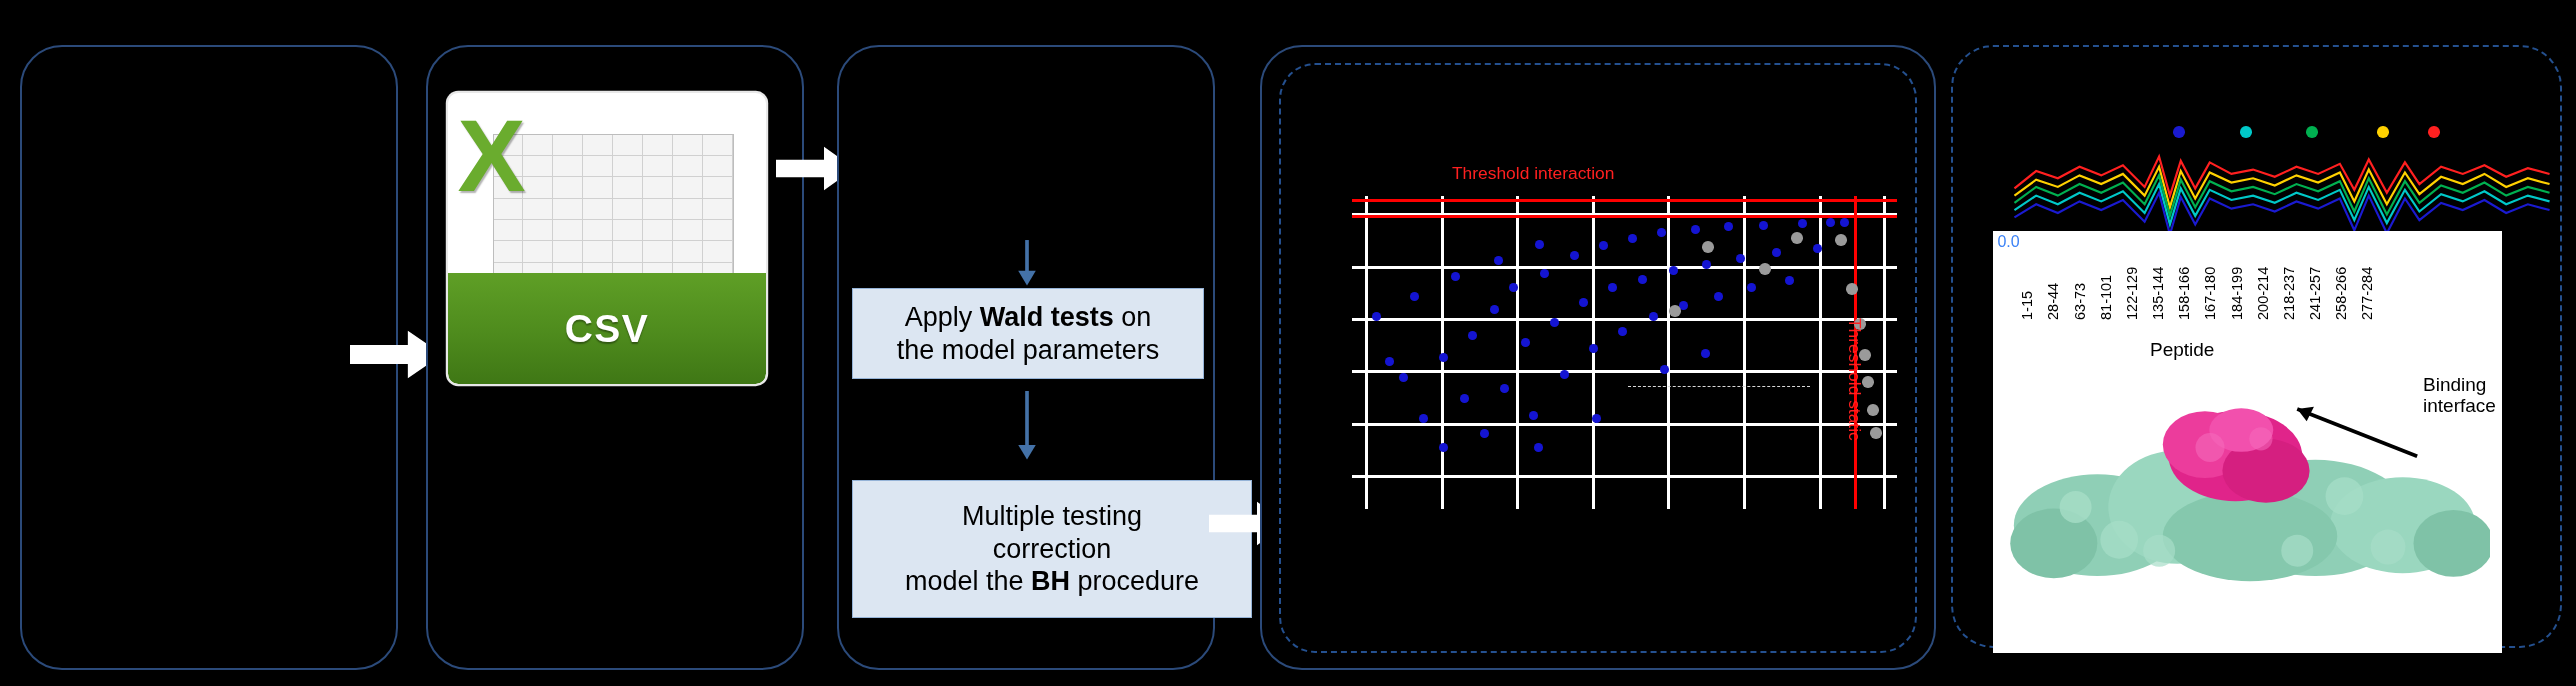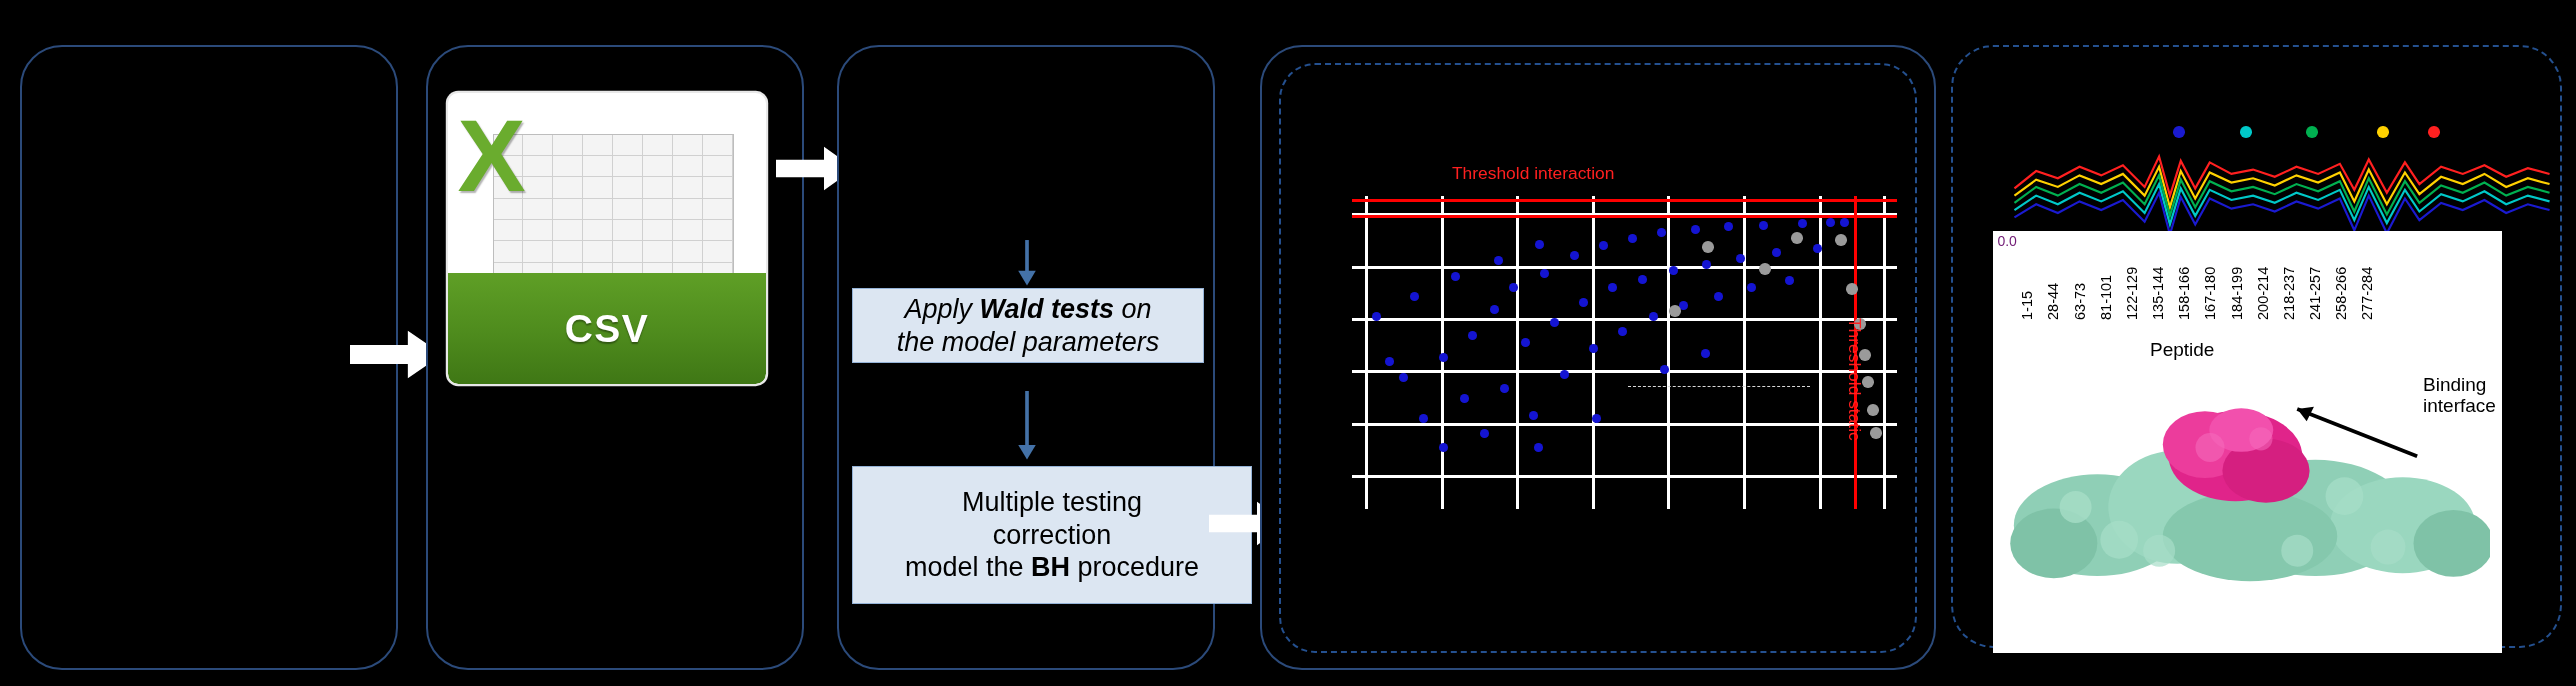--- a/index.html
+++ b/index.html
@@ -145,22 +145,22 @@
     font-family: "Liberation Sans", sans-serif;
   }
   .axis-title {
     position: absolute;
     color: #000;
     font-size: 19px;
     font-family: "Liberation Sans", sans-serif;
   }
   .tiny-axis {
     position: absolute;
-    color: #701a75;
-    font-size: 14px;
+    color: #3b82f6;
+    font-size: 16px;
     font-family: "Liberation Sans", sans-serif;
   }
   .legend-dot {
     position: absolute;
     width: 11.6px; height: 11.6px;
     border-radius: 50%;
   }
   .binding-label {
     position: absolute;
     color: #000;
@@ -275,35 +275,35 @@
   <div class="panel" style="left:837px; top:45px; width:378px; height:625px;"></div>
 
 
   <div class="arrow" style="left:1016px; top:240px;">
     <svg width="22" height="47" viewBox="0 0 30 64">
       <line x1="15" y1="0" x2="15" y2="44" stroke="#4472a8" stroke-width="5"></line>
       <polygon points="3,42 27,42 15,62" fill="#4472a8"></polygon>
     </svg>
   </div>
 
-  <div class="pbox" style="left:852px; top:288px; width:352px; height:75px;font-style:italic;">
+  <div class="pbox" style="left:852px; top:288px; width:352px; height:91px;">
     <div>
       <span>Apply </span><b>Wald tests</b><span> on</span><br>
       <span>the model parameters</span>
     </div>
   </div>
 
   <div class="arrow" style="left:1016px; top:391px;">
     <svg width="22" height="70" viewBox="0 0 30 96">
       <line x1="15" y1="0" x2="15" y2="76" stroke="#4472a8" stroke-width="5"></line>
       <polygon points="3,74 27,74 15,94" fill="#4472a8"></polygon>
     </svg>
   </div>
 
-  <div class="pbox" style="left:852px; top:466px; width:400px; height:138px;">
+  <div class="pbox" style="left:852px; top:480px; width:400px; height:138px;">
     <div>
       <span>Multiple testing</span><br>
       <span>correction</span><br>
       <span>model the </span><b>BH</b><span> procedure</span>
     </div>
   </div>
 
   <div class="arrow" style="left:1209px; top:500px;">
     <svg width="80" height="47" viewBox="0 0 110 64">
       <polygon points="0,20 66,20 66,2 108,32 66,62 66,44 0,44" fill="#ffffff"></polygon>

